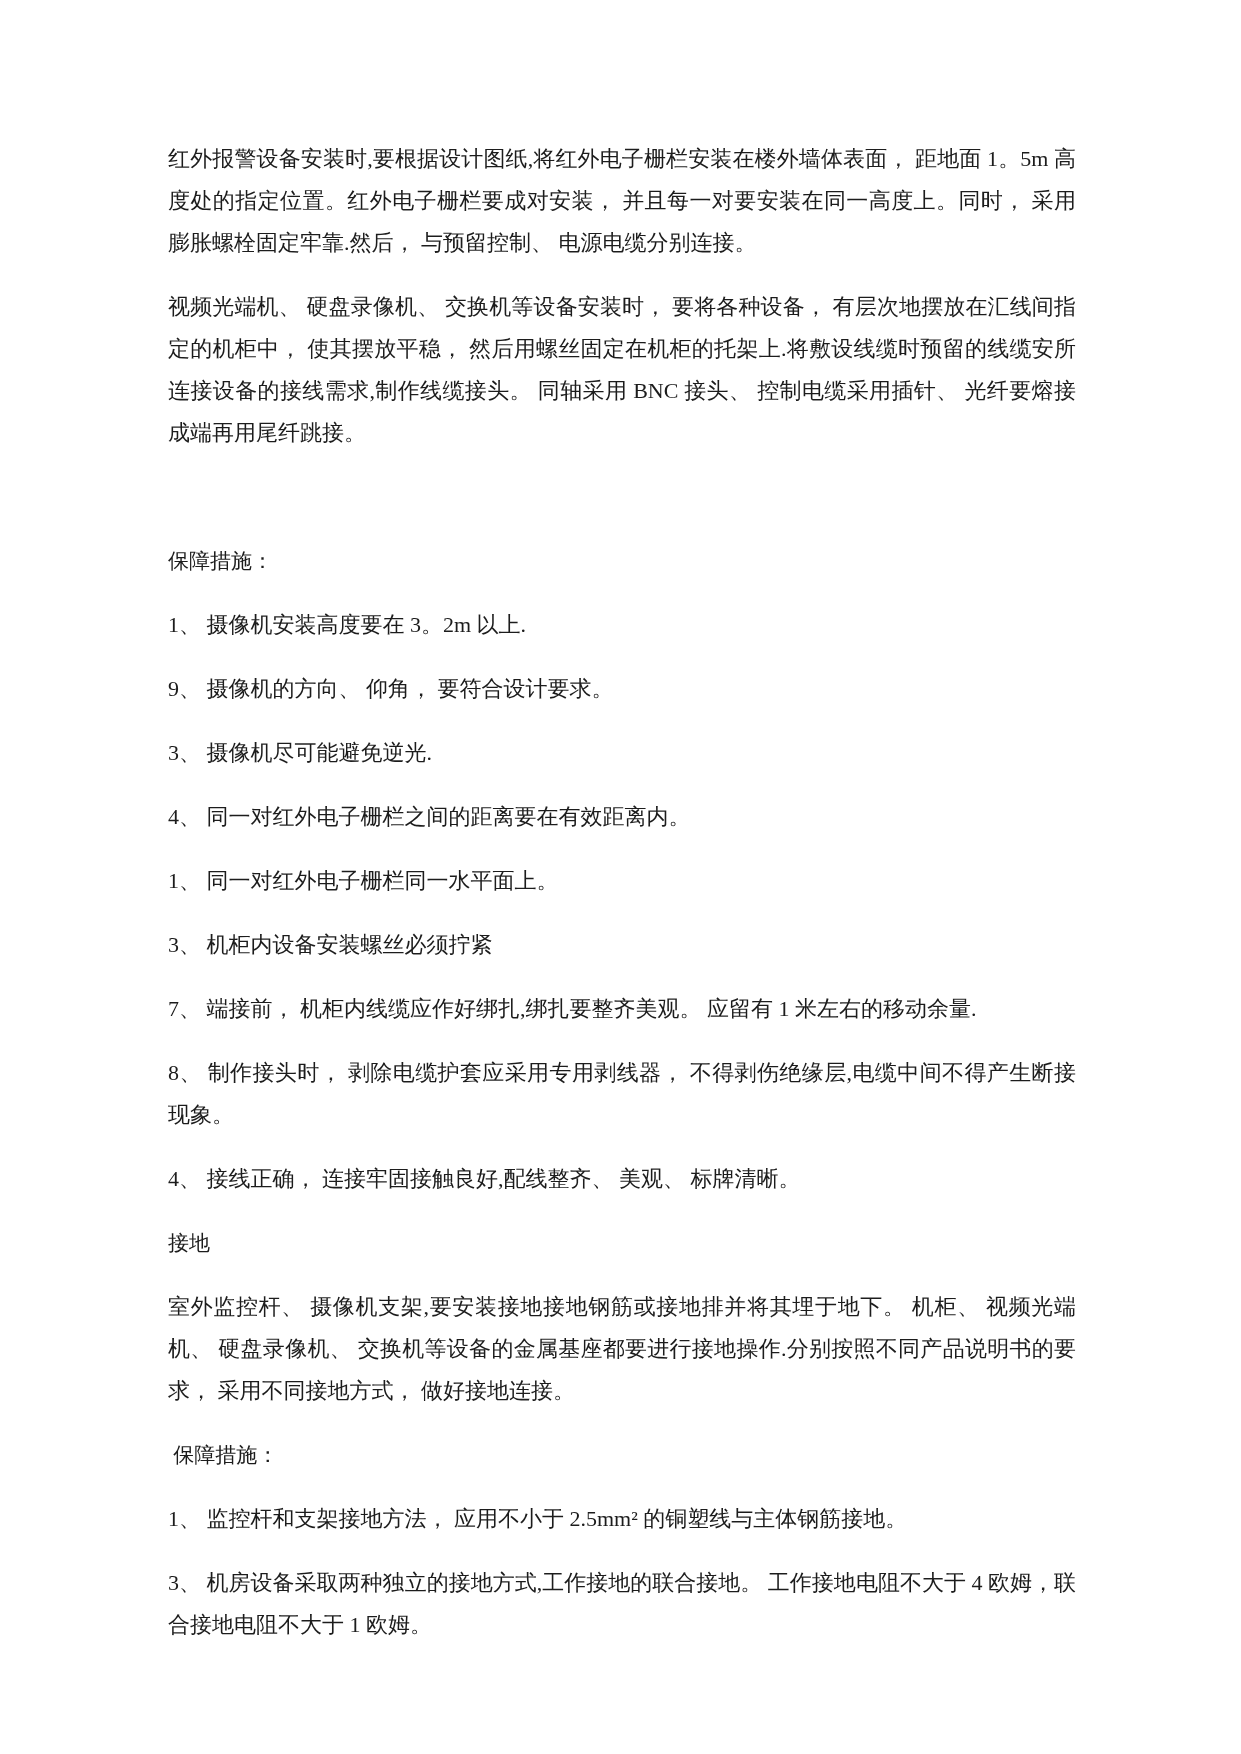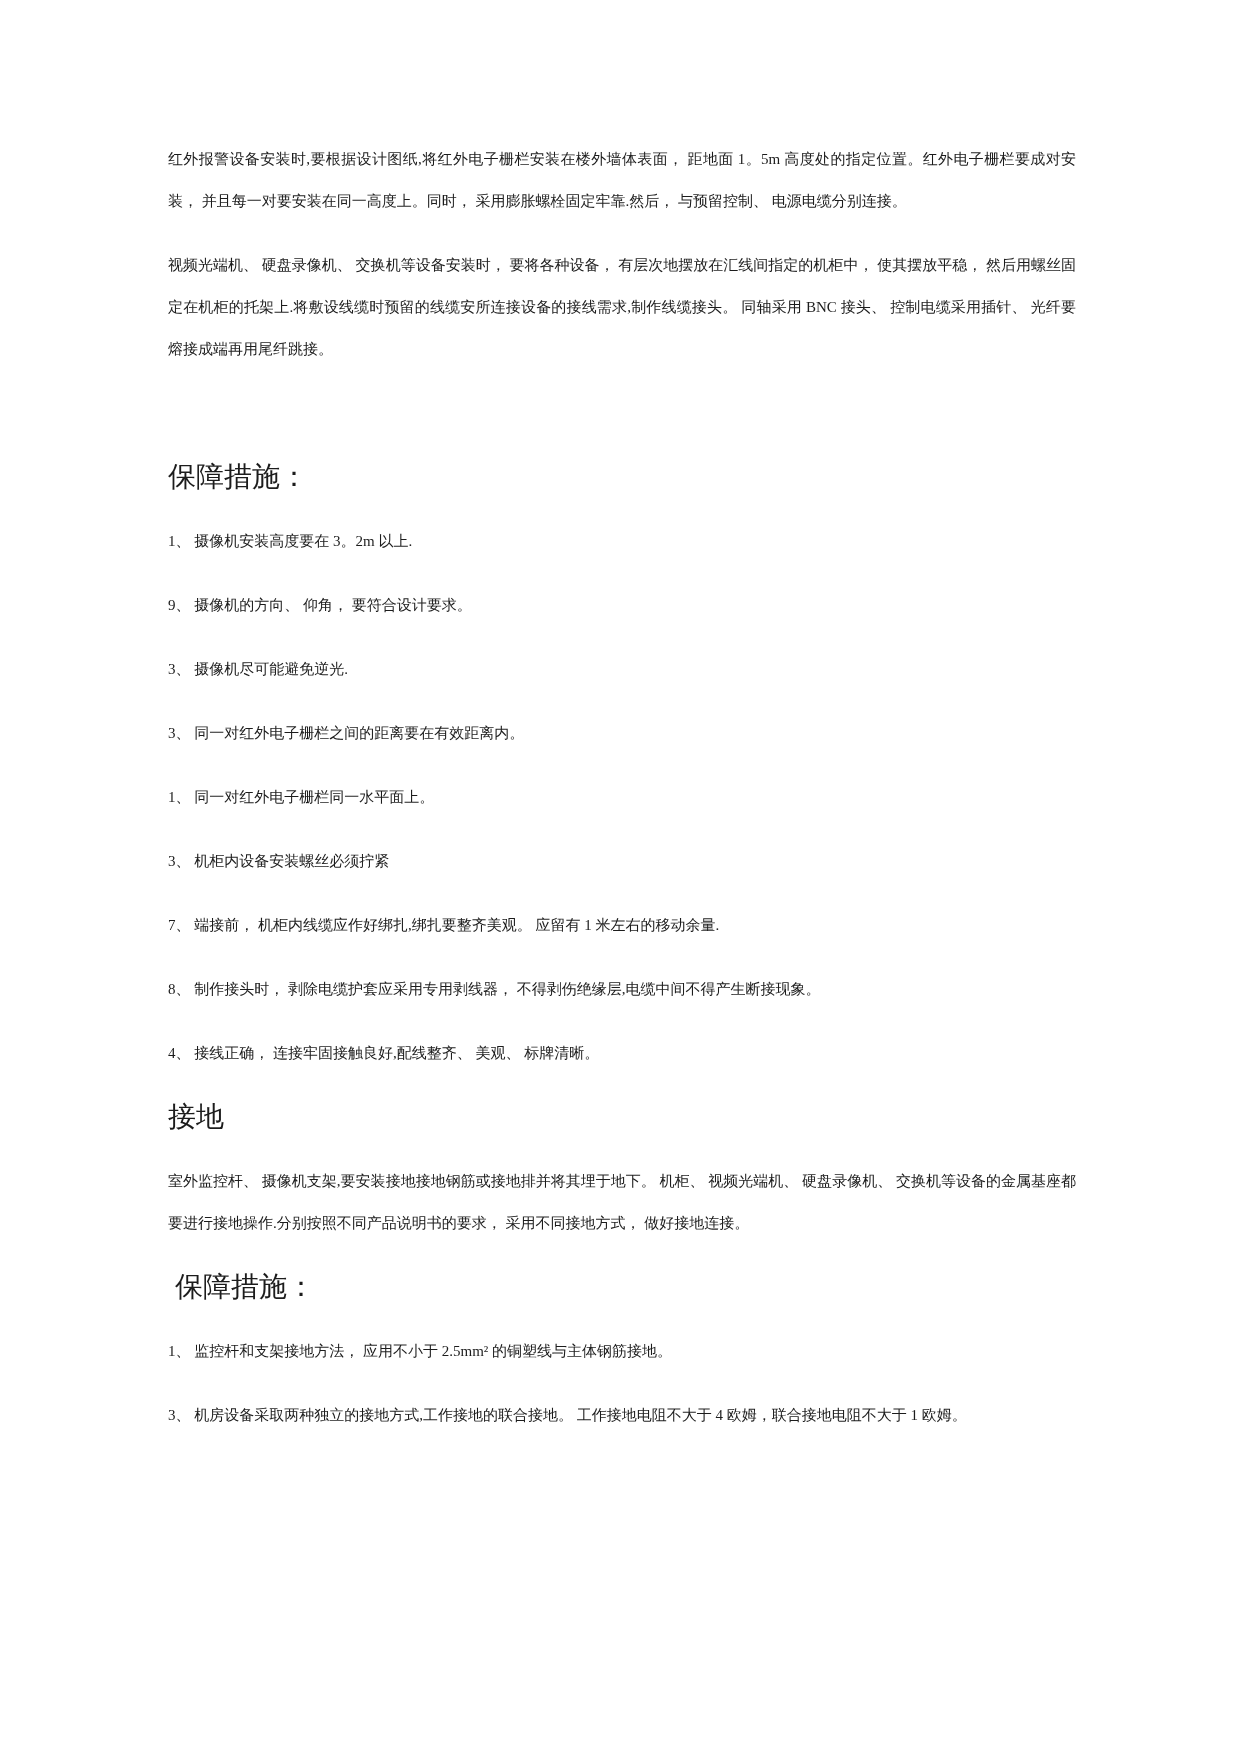--- a/index.html
+++ b/index.html
@@ -13,30 +13,30 @@
     min-height: 1754px;
     margin: 0 auto;
     background: #ffffff;
     box-sizing: border-box;
     padding: 138px 165px 80px 168px;
     font-family: "Liberation Serif", "DejaVu Serif", serif;
     color: #1c1c1c;
   }
   .para {
     margin: 0 0 22px 0;
-    font-size: 15px;
+    font-size: 22px;
     line-height: 42px;
     text-align: justify;
     text-justify: inter-ideograph;
     word-break: break-all;
     white-space: pre-wrap;
   }
   .heading {
     margin: 0 0 22px 0;
-    font-size: 28px;
+    font-size: 21px;
     line-height: 42px;
     white-space: pre-wrap;
   }
   .empty-line {
     height: 42px;
     margin: 0 0 22px 0;
   }
 </style>
 </head>
 <body>
@@ -47,21 +47,21 @@
 
   <p class="para">视频光端机、 硬盘录像机、 交换机等设备安装时， 要将各种设备， 有层次地摆放在汇线间指定的机柜中， 使其摆放平稳， 然后用螺丝固定在机柜的托架上.将敷设线缆时预留的线缆安所连接设备的接线需求,制作线缆接头。 同轴采用 BNC 接头、 控制电缆采用插针、 光纤要熔接成端再用尾纤跳接。</p>
 
   <div class="empty-line"></div>
 
   <p class="heading">保障措施：</p>
 
   <p class="para">1、 摄像机安装高度要在 3。2m 以上.</p>
   <p class="para">9、 摄像机的方向、 仰角， 要符合设计要求。</p>
   <p class="para">3、 摄像机尽可能避免逆光.</p>
-  <p class="para">3、 同一对红外电子栅栏之间的距离要在有效距离内。</p>
+  <p class="para">4、 同一对红外电子栅栏之间的距离要在有效距离内。</p>
   <p class="para">1、 同一对红外电子栅栏同一水平面上。</p>
   <p class="para">3、 机柜内设备安装螺丝必须拧紧</p>
   <p class="para">7、 端接前， 机柜内线缆应作好绑扎,绑扎要整齐美观。 应留有 1 米左右的移动余量.</p>
   <p class="para">8、 制作接头时， 剥除电缆护套应采用专用剥线器， 不得剥伤绝缘层,电缆中间不得产生断接现象。</p>
   <p class="para">4、 接线正确， 连接牢固接触良好,配线整齐、 美观、 标牌清晰。</p>
 
   <p class="heading">接地</p>
 
   <p class="para">室外监控杆、 摄像机支架,要安装接地接地钢筋或接地排并将其埋于地下。 机柜、 视频光端机、 硬盘录像机、 交换机等设备的金属基座都要进行接地操作.分别按照不同产品说明书的要求， 采用不同接地方式， 做好接地连接。</p>
 

